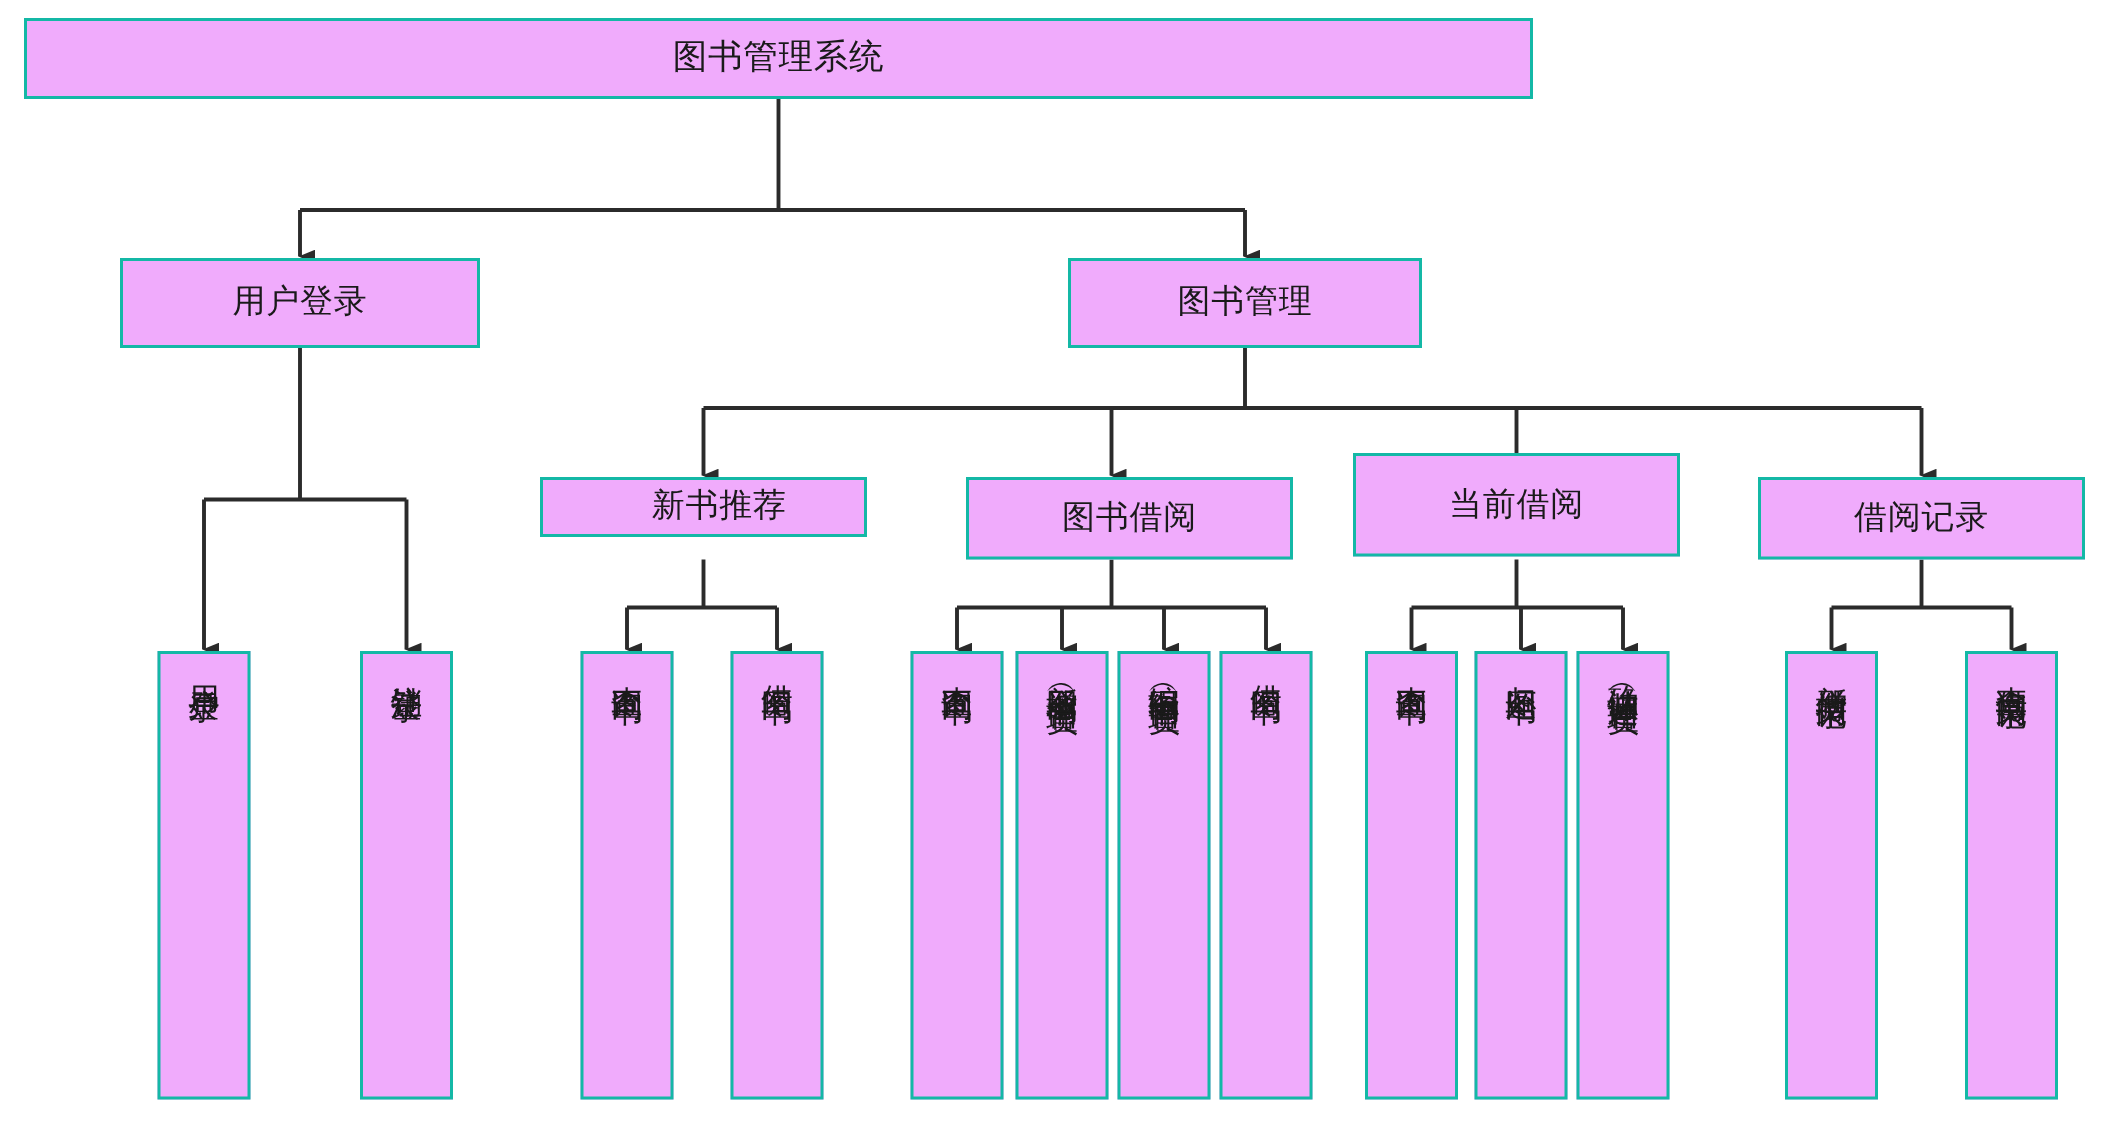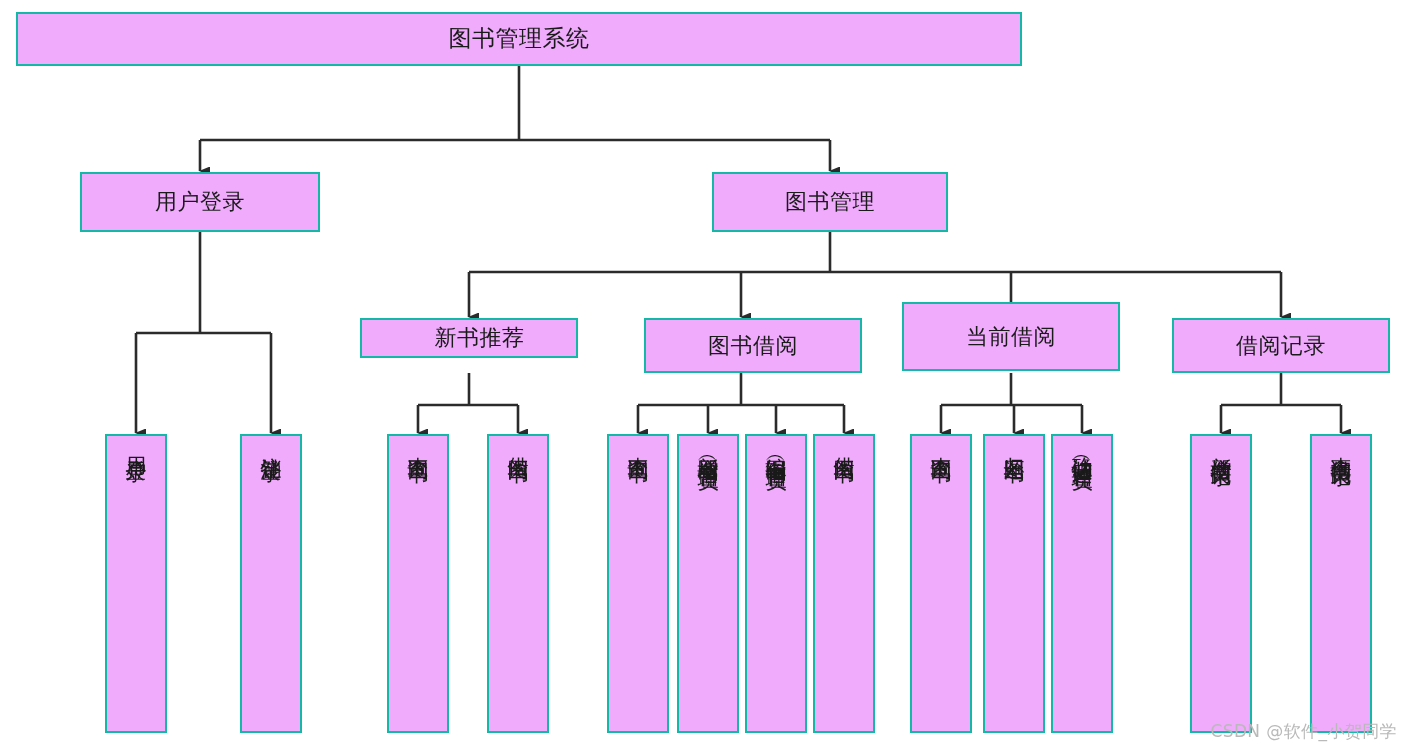--- a/index.html
+++ b/index.html
@@ -178,14 +178,13 @@
         <span class="node-label">确认归还（管理员）</span>
       </div>
       <div class="node leaf tall" style="left: 1190px; top: 434px; width: 62px; height: 299px;">
         <span class="node-label">新增借阅记录</span>
       </div>
       <div class="node leaf tall" style="left: 1310px; top: 434px; width: 62px; height: 299px;">
         <span class="node-label">查询借阅记录</span>
       </div>
     </div>
 
-  <div id="watermark">CSDN @软件_小贺同学</div>
 </div>
 
 </body></html>

